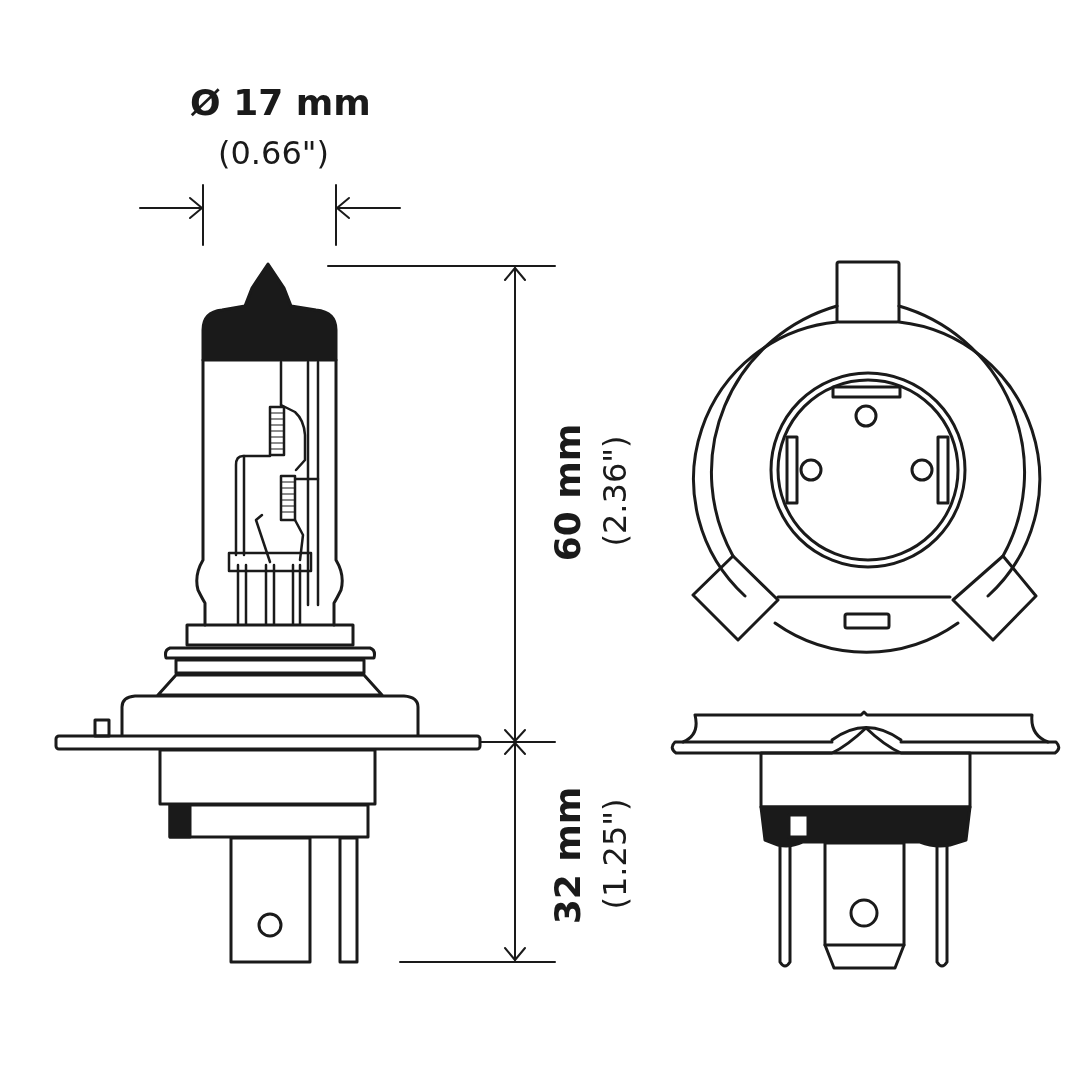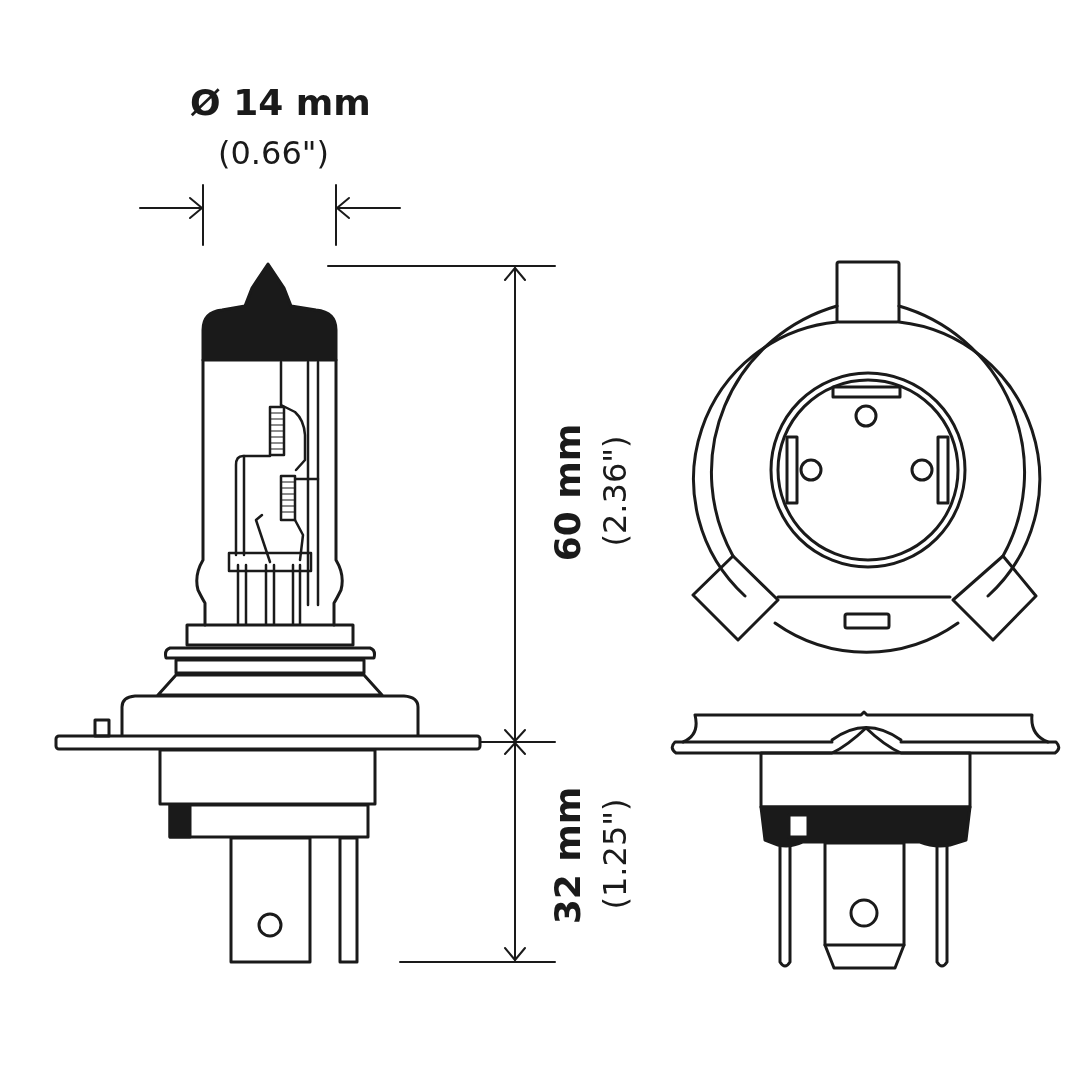--- a/index.html
+++ b/index.html
@@ -122,20 +122,20 @@
     <path fill="#1a1a1a" d="M761,807 L970,807 L966,840 L950,845 Q935,848 920,842 L803,842 Q790,848 778,845 L765,840 Z"></path>
     <rect x="789" y="815" width="19" height="22" fill="#ffffff"></rect>
     <path d="M825,843 L904,843 L904,945 L895,968 L834,968 L825,945 Z"></path>
     <line x1="825" y1="945" x2="904" y2="945"></line>
     <circle cx="864" cy="913" r="13"></circle>
     <path d="M780,845 L780,962 Q785,970 790,962 L790,845"></path>
     <path d="M937,845 L937,962 Q942,970 947,962 L947,845"></path>
   </g>
 </svg>
 
-<div class="lbl dim-main" style="left:190px; top:82px;">Ø 14 mm</div>
+<div class="lbl dim-main" style="left:190px; top:82px;">Ø 17 mm</div>
 <div class="lbl dim-sub" style="left:218px; top:134px;">(0.66")</div>
 
 <div class="lbl dim-main vert" style="left:497px; top:472px; width:140px; text-align:center;">60  mm</div>
 <div class="lbl dim-sub vert" style="left:545px; top:472px; width:140px; text-align:center;">(2.36")</div>
 
 <div class="lbl dim-main vert" style="left:497px; top:835px; width:140px; text-align:center;">32 mm</div>
 <div class="lbl dim-sub vert" style="left:545px; top:835px; width:140px; text-align:center;">(1.25")</div>
 
 </body></html>

